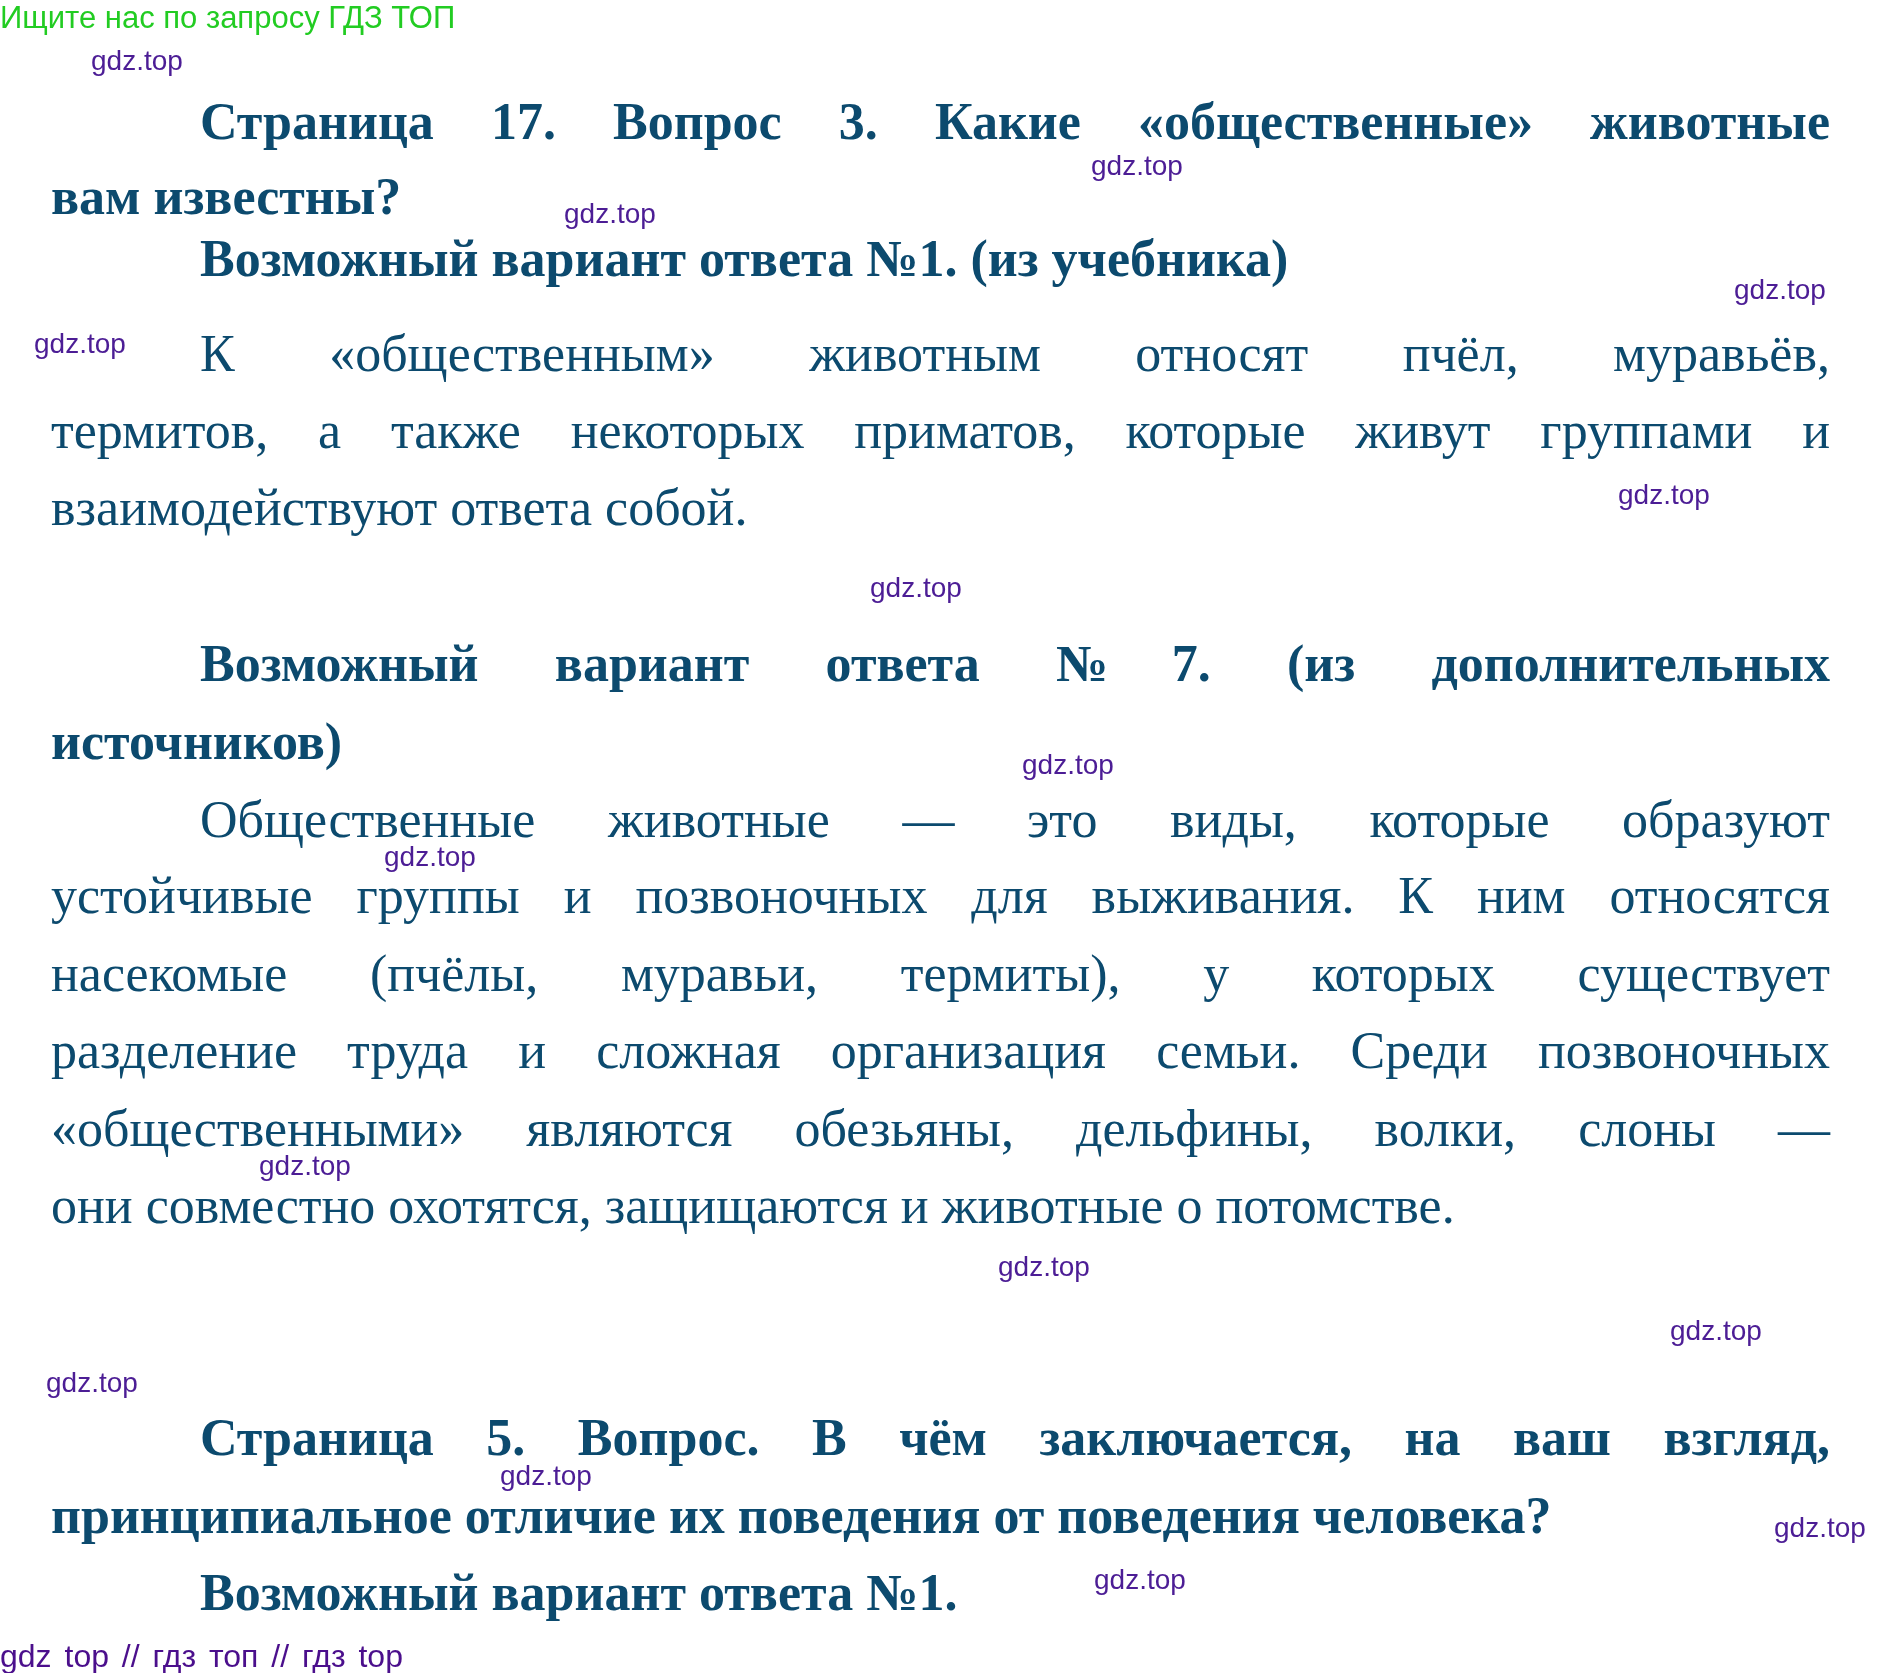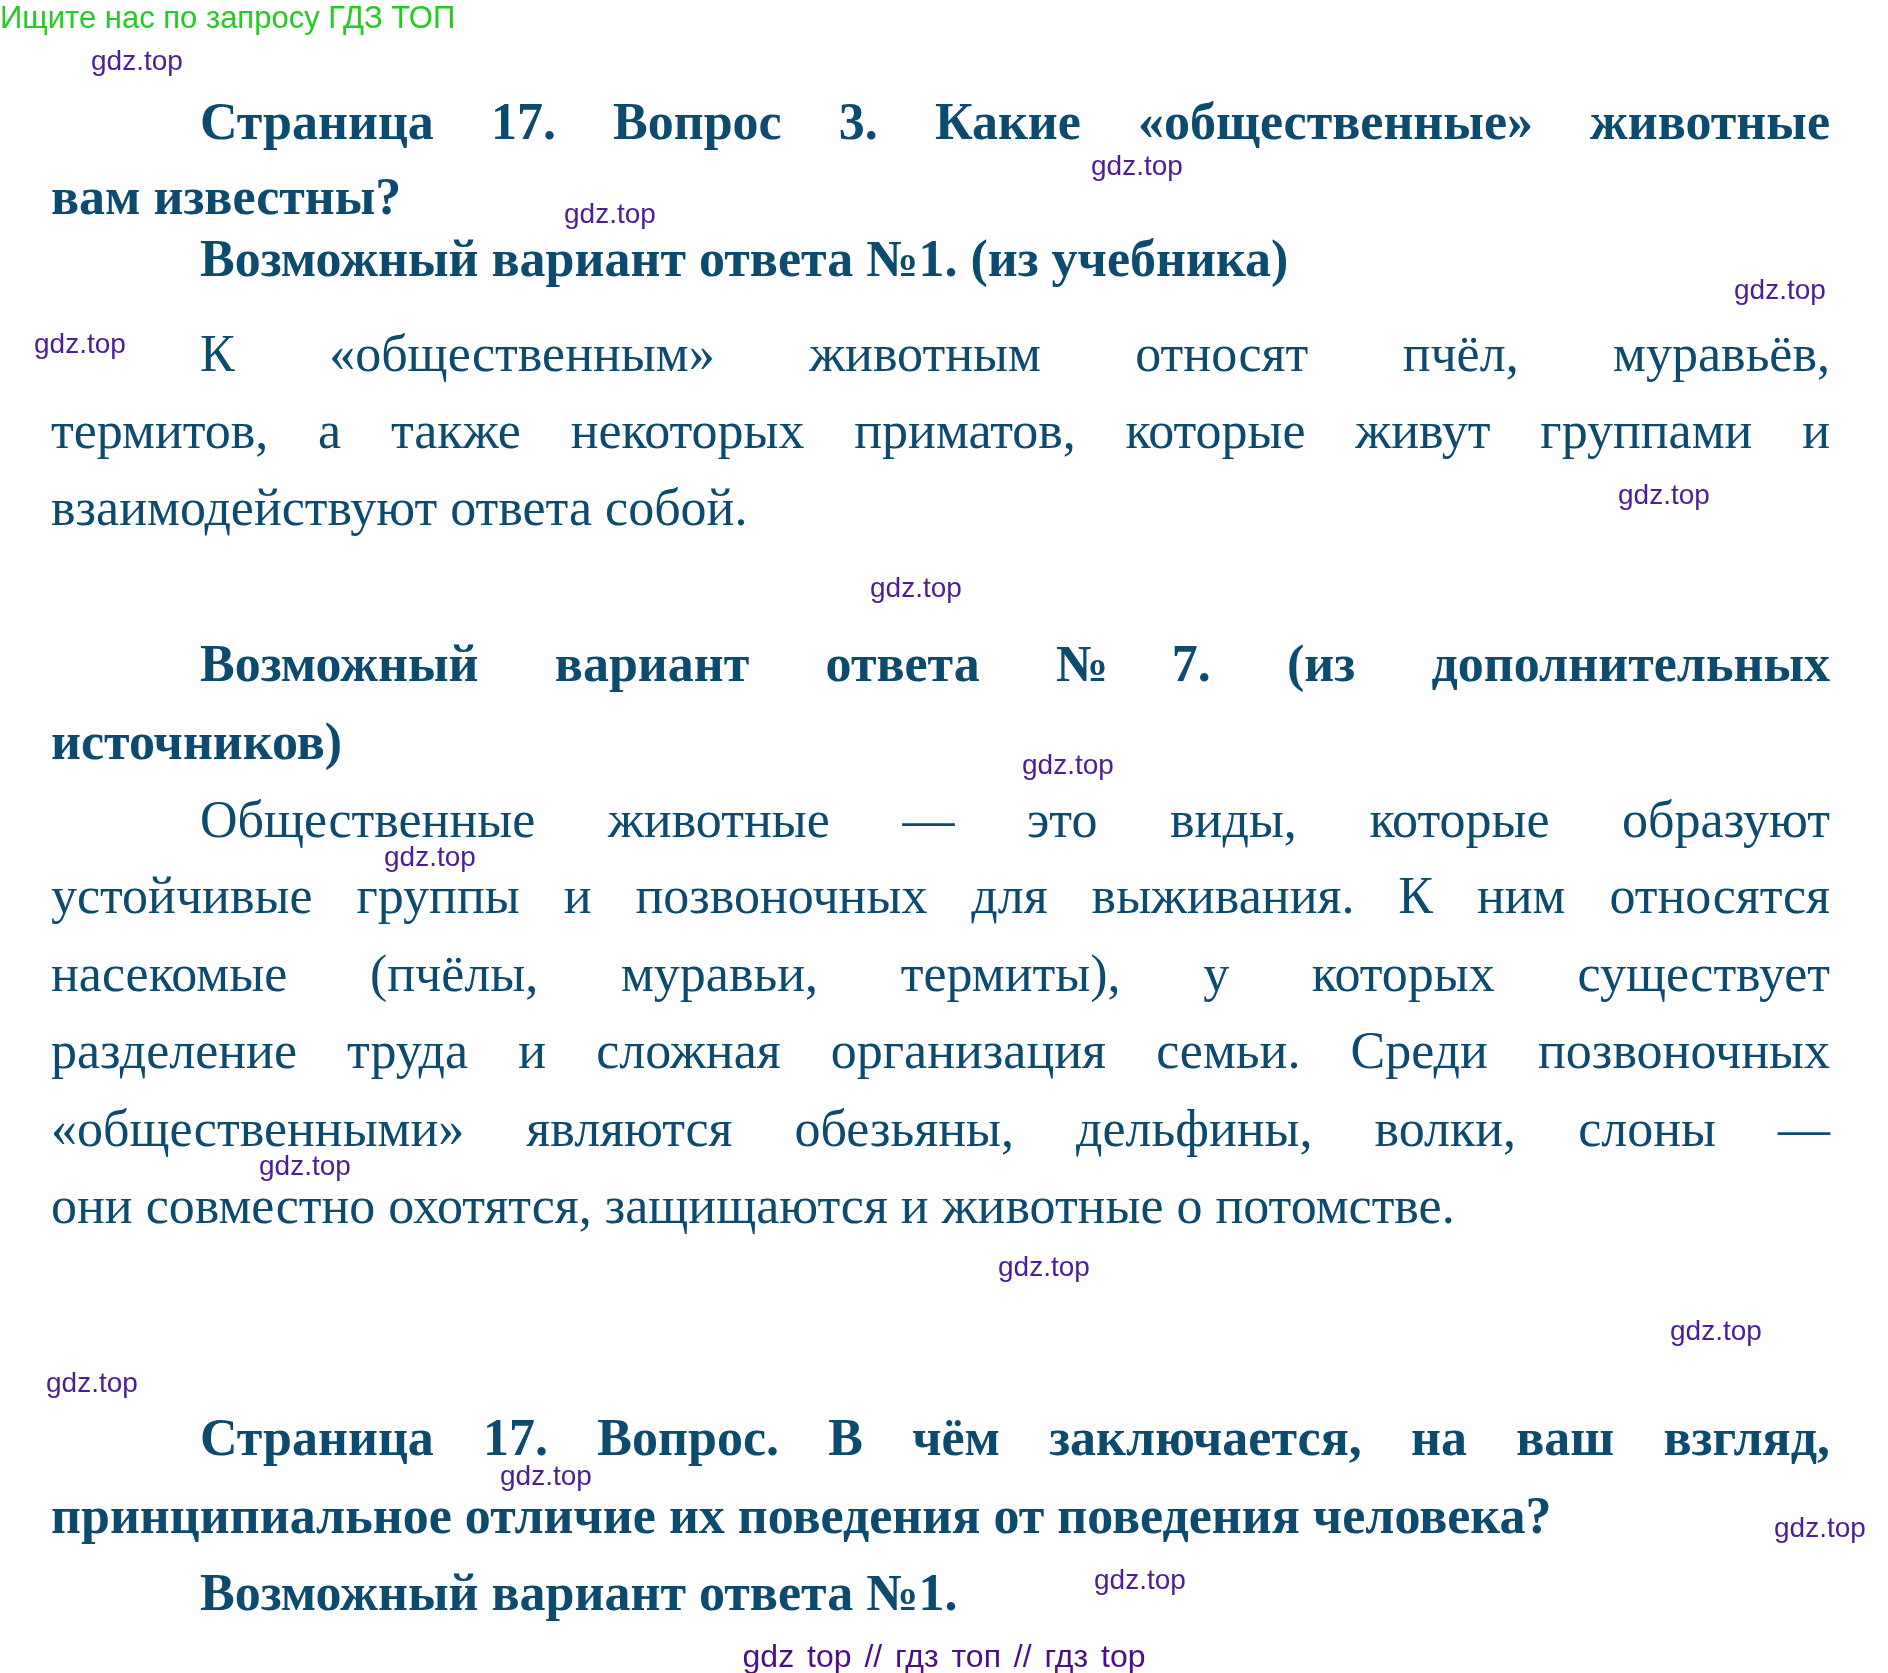--- a/index.html
+++ b/index.html
@@ -16,21 +16,21 @@
   }
   .line.bold { font-weight: bold; }
   .line.just { text-align: justify; text-align-last: justify; }
   .line.indent { left: 200px; width: 1630px; }
   .wm {
     position: absolute; font-family: "Liberation Sans", sans-serif;
     font-size: 28px; line-height: 32px; color: #4c1d95; white-space: nowrap;
   }
   .footer {
     position: absolute; left: 0; width: 1888px; top: 1638px; height: 36px;
-    text-align: center; font-family: "Liberation Sans", sans-serif;
+    text-align: left; font-family: "Liberation Sans", sans-serif;
     font-size: 32px; line-height: 36px; color: #4b0f8c; word-spacing: 4px;
   }
 </style>
 </head>
 <body>
 
 <div class="top-banner">Ищите нас по запросу ГДЗ ТОП</div>
 
 <div class="line bold just indent" style="top:83px">Страница 17. Вопрос 3. Какие «общественные» животные</div>
 <div class="line bold" style="top:158px">вам известны?</div>
@@ -42,21 +42,21 @@
 
 <div class="line bold just indent" style="top:625px">Возможный вариант ответа №7. (из дополнительных</div>
 <div class="line bold" style="top:703px">источников)</div>
 <div class="line just indent" style="top:781px">Общественные животные — это виды, которые образуют</div>
 <div class="line just" style="top:857px">устойчивые группы и позвоночных для выживания. К ним относятся</div>
 <div class="line just" style="top:935px">насекомые (пчёлы, муравьи, термиты), у которых существует</div>
 <div class="line just" style="top:1012px">разделение труда и сложная организация семьи. Среди позвоночных</div>
 <div class="line just" style="top:1090px">«общественными» являются обезьяны, дельфины, волки, слоны —</div>
 <div class="line" style="top:1167px">они совместно охотятся, защищаются и животные о потомстве.</div>
 
-<div class="line bold just indent" style="top:1399px">Страница 17. Вопрос. В чём заключается, на ваш взгляд,</div>
+<div class="line bold just indent" style="top:1399px">Страница 5. Вопрос. В чём заключается, на ваш взгляд,</div>
 <div class="line bold" style="top:1477px; width:1700px">принципиальное отличие их поведения от поведения человека?</div>
 <div class="line bold indent" style="top:1554px">Возможный вариант ответа №1.</div>
 
 <div class="wm" style="left:91px;top:45px">gdz.top</div>
 <div class="wm" style="left:1091px;top:150px">gdz.top</div>
 <div class="wm" style="left:564px;top:198px">gdz.top</div>
 <div class="wm" style="left:1734px;top:274px">gdz.top</div>
 <div class="wm" style="left:34px;top:328px">gdz.top</div>
 <div class="wm" style="left:1618px;top:479px">gdz.top</div>
 <div class="wm" style="left:870px;top:572px">gdz.top</div>

